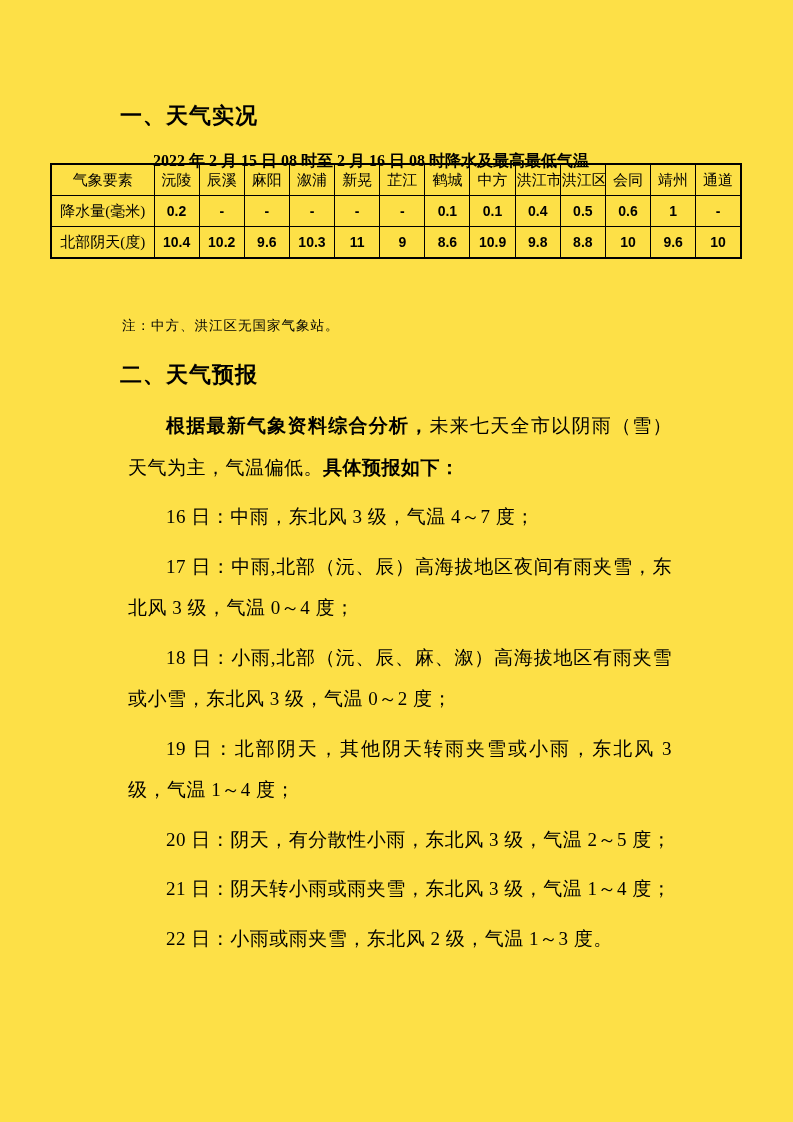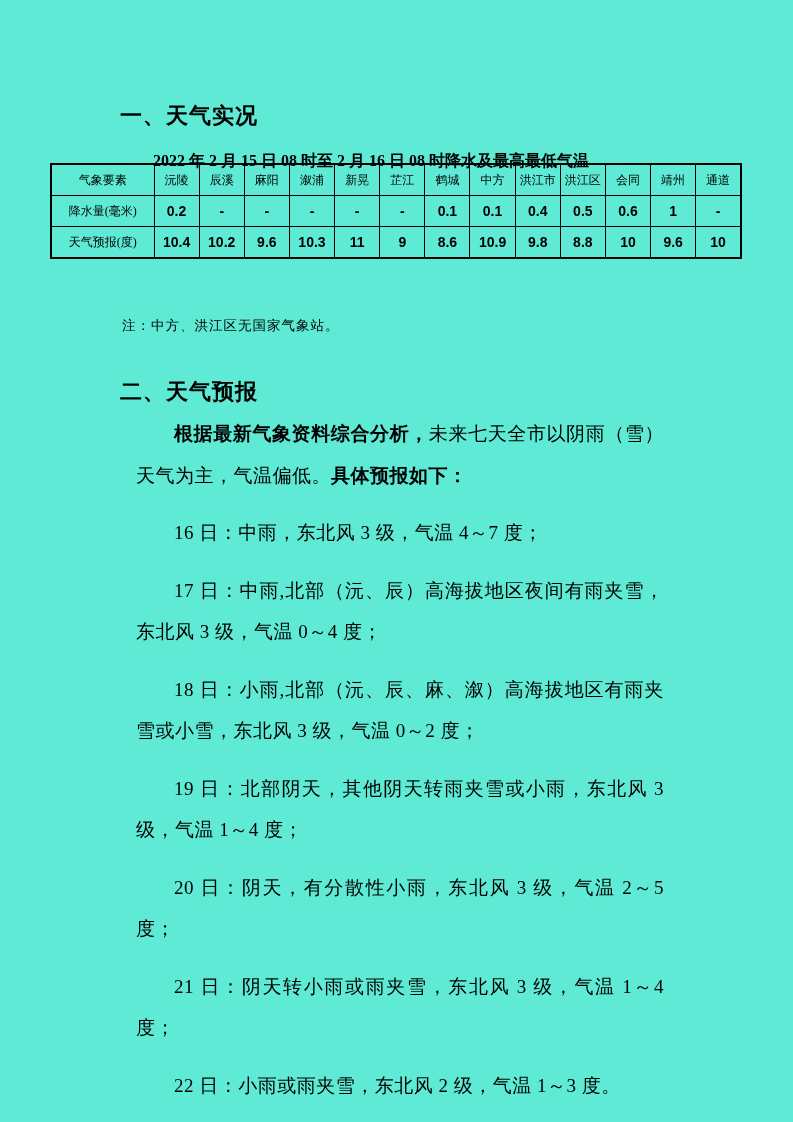--- a/index.html
+++ b/index.html
@@ -5,35 +5,35 @@
   html, body {
     margin: 0;
     padding: 0;
     background: #e8e8e8;
   }
   .page {
     position: relative;
     width: 793px;
     height: 1122px;
     margin: 0 auto;
-    background: #5eead4;
+    background: #fde047;
     color: #000000;
     font-family: "Liberation Serif", "DejaVu Serif", serif;
     overflow: hidden;
   }
   .section-heading {
     position: absolute;
     left: 120px;
     font-size: 22px;
     font-weight: bold;
     letter-spacing: 1px;
     white-space: nowrap;
   }
   .section-heading.first { top: 101px; }
-  .section-heading.second { top: 377px; text-align: center; }
+  .section-heading.second { top: 360px; text-align: center; }
 
   .table-title {
     position: absolute;
     top: 151px;
     left: 0;
     width: 742px;
     text-align: center;
     font-size: 16px;
     font-weight: bold;
     white-space: nowrap;
@@ -46,21 +46,21 @@
     width: 692px;
     border-collapse: collapse;
     table-layout: fixed;
     border: 2px solid #000000;
   }
   table.weather td {
     border: 1.5px solid #000000;
     text-align: center;
     vertical-align: middle;
     height: 30px;
-    font-size: 12px;
+    font-size: 15px;
     padding: 0 1px;
     overflow: hidden;
     white-space: nowrap;
   }
   table.weather td.num {
     font-family: "Liberation Sans", "DejaVu Sans", sans-serif;
     font-weight: 600;
     font-size: 14px;
   }
   col.label-col { width: 103px; }
@@ -78,21 +78,21 @@
   .forecast {
     position: absolute;
     top: 397px;
     left: 120px;
     width: 560px;
     font-size: 19px;
     line-height: 41.5px;
     letter-spacing: 0.5px;
   }
   .forecast p {
-    margin: 16px;
+    margin: 8px;
     text-indent: 2em;
     text-align: justify;
   }
   .forecast .b {
     font-weight: bold;
   }
 </style>
 </head>
 <body>
 
@@ -146,21 +146,21 @@
         <td class="num">-</td>
         <td class="num">0.1</td>
         <td class="num">0.1</td>
         <td class="num">0.4</td>
         <td class="num">0.5</td>
         <td class="num">0.6</td>
         <td class="num">1</td>
         <td class="num">-</td>
       </tr>
       <tr>
-        <td>天气预报(度)</td>
+        <td>北部阴天(度)</td>
         <td class="num">10.4</td>
         <td class="num">10.2</td>
         <td class="num">9.6</td>
         <td class="num">10.3</td>
         <td class="num">11</td>
         <td class="num">9</td>
         <td class="num">8.6</td>
         <td class="num">10.9</td>
         <td class="num">9.8</td>
         <td class="num">8.8</td>

